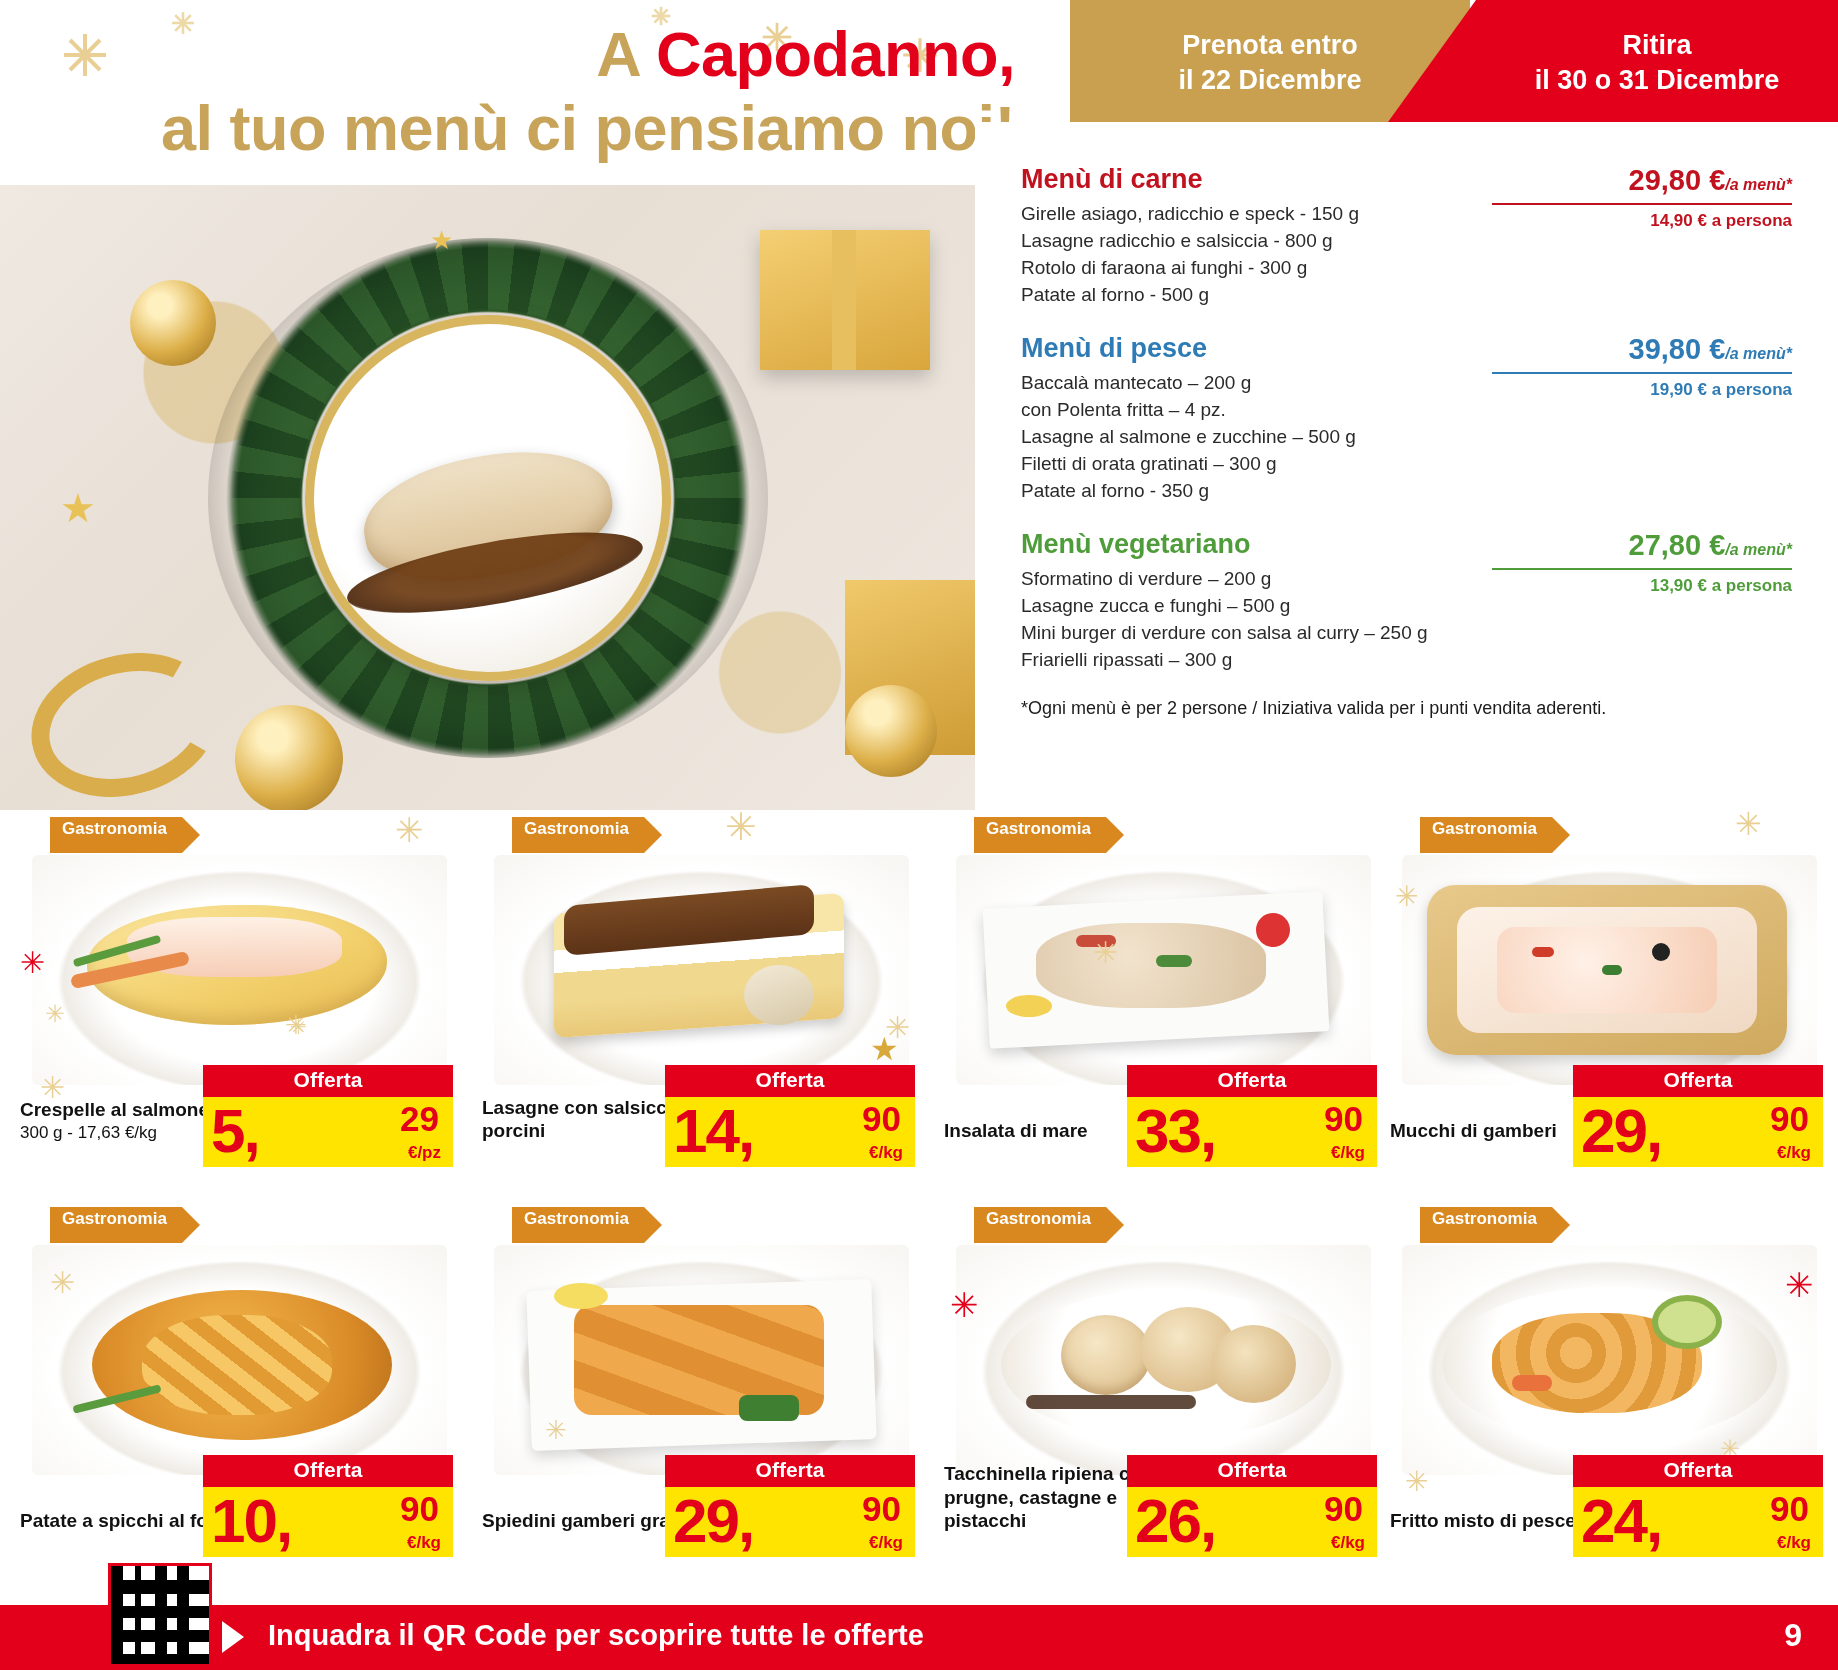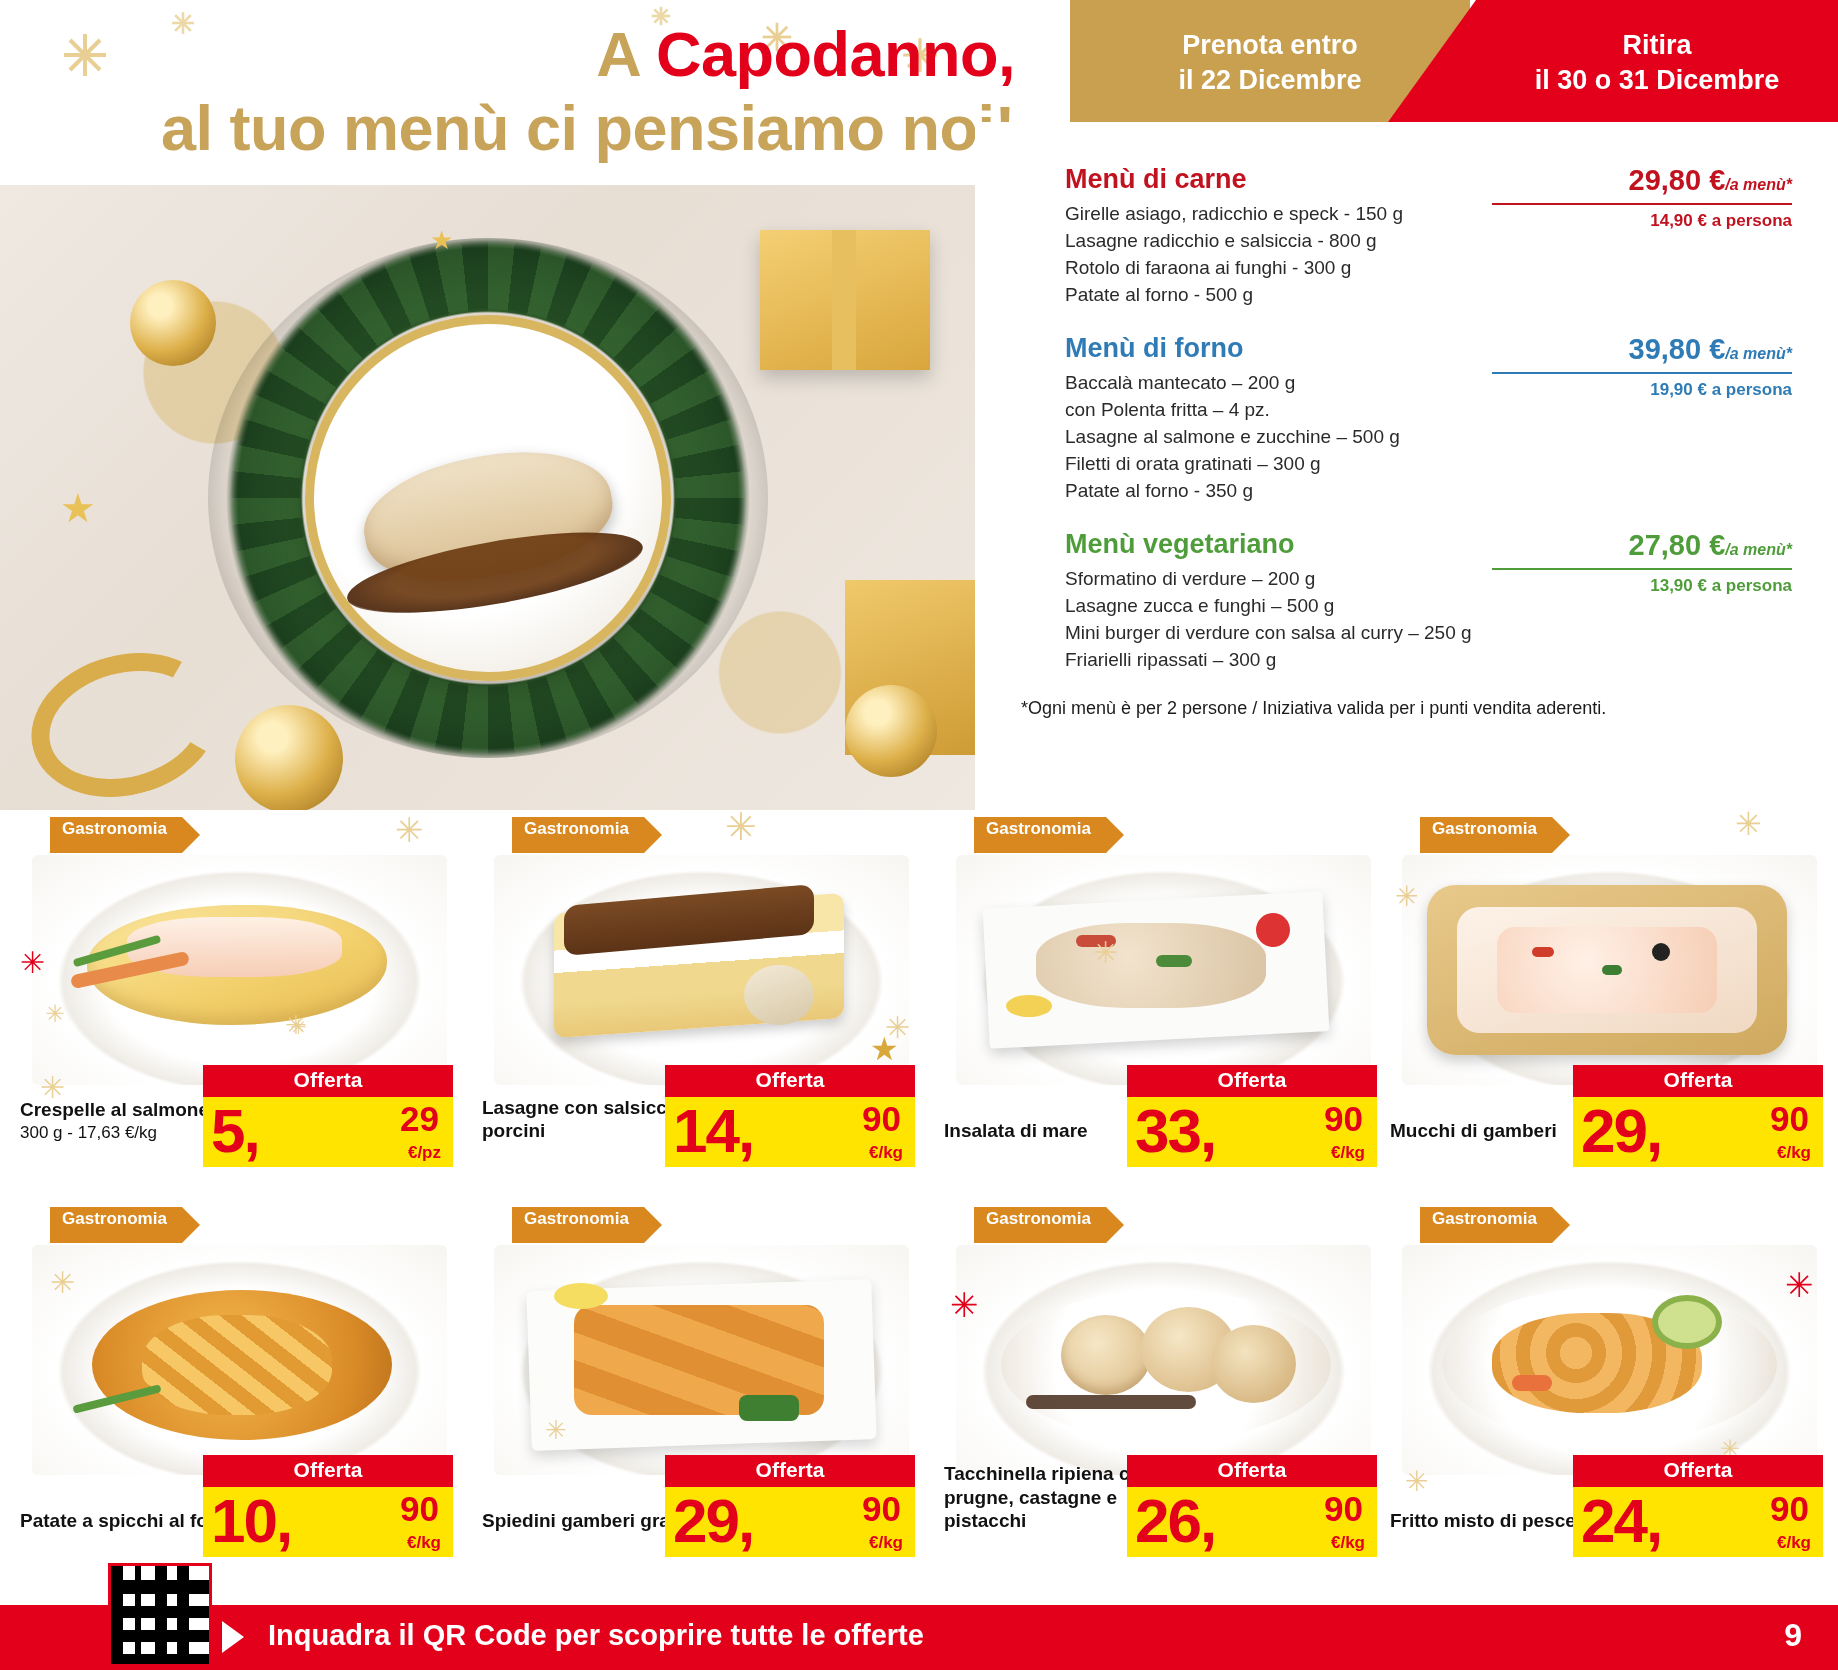--- a/index.html
+++ b/index.html
@@ -125,21 +125,21 @@
     background:#ffffff; padding: 42px 46px 0 46px;
   }
   .menu-block { margin-bottom: 24px; }
   .menu-title { font-size:27px; font-weight:bold; flex:1; }
   .price-main { font-size:29px; font-weight:bold; }
   .price-main .small { font-size:16px; font-weight:bold; font-style:italic;}
   .rule { height:2px; margin:6px 0 6px; }
   .price-sub { font-size:17px; font-weight:bold; }
   .items { margin-top:4px; }
   .item { font-size:19px; color:#2a2a2a; line-height:1.42; }
-  .menu-row { display:flex;margin-left:44px; }
+  .menu-row { display:flex; }
   .menu-col-left { flex:1; }
   .menu-col-right { width:300px; }
   .footnote { font-size:18px; color:#1b1b1b; margin-top:18px; }
 
   .c-carne { color:#c1121f; }
   .c-pesce { color:#2e7bb5; }
   .c-veg   { color:#4f9d3a; }
   .r-carne { background:#c1121f; }
   .r-pesce { background:#2e7bb5; }
   .r-veg   { background:#4f9d3a; }
@@ -322,21 +322,21 @@
         <div class="menu-col-right">
           <div class="rule r-carne"></div>
           <div class="price-sub c-carne" style="text-align:right;">14,90 € a persona</div>
         </div>
       </div>
     </div>
 
     <div class="menu-block">
       <div class="menu-row">
         <div class="menu-col-left">
-          <div class="menu-title c-pesce">Menù di forno</div>
+          <div class="menu-title c-pesce">Menù di pesce</div>
         </div>
         <div class="menu-col-right">
           <div class="price-main c-pesce" style="text-align:right;">
             <span>39,80 €</span><span class="small">/a menù*</span>
           </div>
         </div>
       </div>
       <div class="menu-row">
         <div class="menu-col-left">
           <div class="items">

